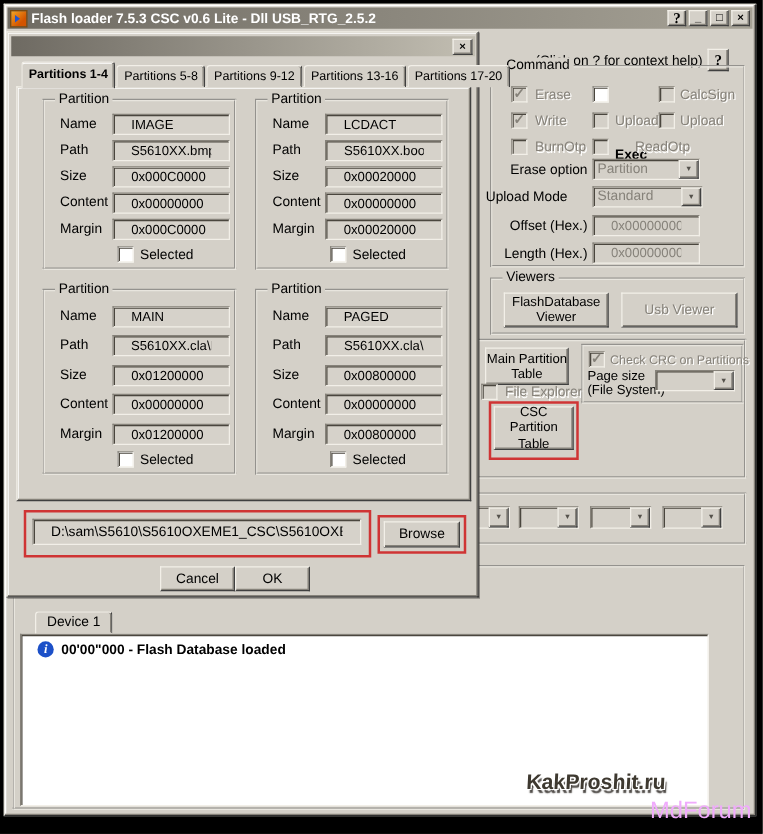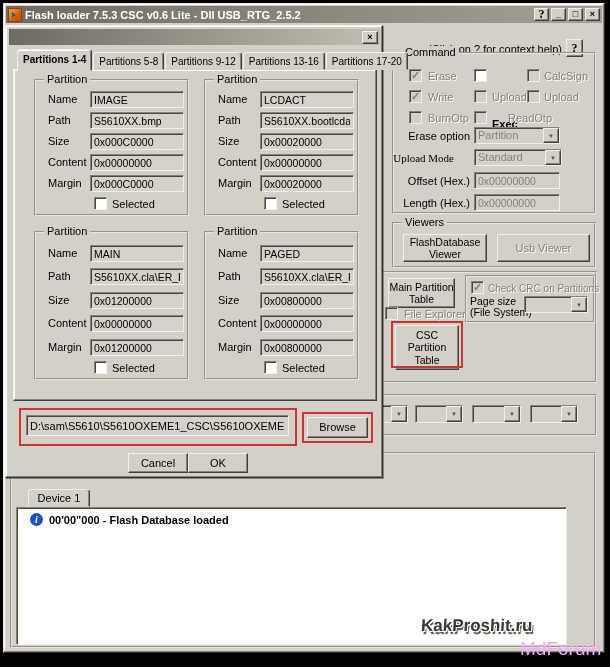--- a/index.html
+++ b/index.html
@@ -25,21 +25,21 @@
 
   .btn { background:#d4d0c8; border:1px solid; border-color:#f2efe8 #404040 #404040 #f2efe8;
     box-shadow: inset -1px -1px 0 #86827a; display:flex; align-items:center; justify-content:center;
     text-align:center; line-height:1.15; z-index:1; cursor:default; }
   .btn.dis { color:#86827a; text-shadow:1px 1px 0 #fff; }
 
   .groupbox { border:2px groove #e8e5de; z-index:1; }
   .glabel { position:absolute; background:#d4d0c8; padding:0 3px; z-index:2; white-space:nowrap; }
 
   .field { background:#d6d2ca; border:1px solid; border-color:#86827a #f2efe8 #f2efe8 #86827a;
-    box-shadow: inset 1px 1px 0 #4a463e; font:10.5px "Liberation Sans",sans-serif; padding:1px 3px; z-index:1; }
+    box-shadow: inset 1px 1px 0 #4a463e; font:10.5px "Liberation Sans",sans-serif; padding:1px 14px; z-index:1; }
   input.field { outline:none; }
   .field.dis { color:#86827a; background:#d4d0c8; }
 
   .checkbox { width:13px; height:13px; background:#fff; border:1px solid; border-color:#86827a #f2efe8 #f2efe8 #86827a;
     box-shadow: inset 1px 1px 0 #4a463e; z-index:1; position:absolute; font-size:11px; font-weight:bold;
     line-height:11px; text-align:center; color:#000; }
   .checkbox.disbg { background:#d4d0c8; }
   .checkbox.graycheck { color:#86827a; }
   .lbl { z-index:1; white-space:nowrap; }
   .lbl-dis { color:#86827a; text-shadow:1px 1px 0 #fff; z-index:1; white-space:nowrap; }
@@ -132,21 +132,21 @@
   <div class="abs lbl-dis" style="left:428px; top:112px;">BurnOtp</div>
   <div class="abs checkbox disbg" style="left:474px; top:111px;"></div>
   <div class="abs lbl-dis" style="left:508px; top:112px;">ReadOtp</div>
 
   <div class="abs lbl right-lbl" style="left:400px; top:130px; width:70px;">Erase option</div>
   <div class="abs combo" style="left:474px; top:127px; width:86px; height:17px;">
     <div class="combo-text">Partition</div>
     <div class="combo-arrow">▼</div>
   </div>
 
-  <div class="abs lbl right-lbl" style="left:384px; top:152px; width:70px;font-family:Liberation Serif, serif;">Upload Mode</div>
+  <div class="abs lbl right-lbl" style="left:384px; top:152px; width:70px;">Upload Mode</div>
   <div class="abs combo" style="left:474px; top:149px; width:88px; height:17px;">
     <div class="combo-text">Standard</div>
     <div class="combo-arrow">▼</div>
   </div>
 
   <div class="abs lbl right-lbl" style="left:400px; top:175px; width:70px;">Offset (Hex.)</div>
   <input class="abs field dis" style="left: 474px; top: 172px; width: 86px; height: 17px;" readonly="" value="0x00000000">
 
   <div class="abs lbl right-lbl" style="left:400px; top:197px; width:70px;">Length (Hex.)</div>
   <input class="abs field dis" style="left: 474px; top: 194px; width: 86px; height: 17px;" readonly="" value="0x00000000">
@@ -157,21 +157,21 @@
   <div class="abs btn dis" style="left:497px; top:234px; width:93px; height:28px;">Usb Viewer</div>
 
   <div class="abs groupbox" style="left:381px; top:271px; width:216px; height:112px;"></div>
 
   <div class="abs btn" style="left:388px; top:278px; width:67px; height:30px; font-size:10.5px;">Main Partition Table</div>
 
   <div class="abs checkbox disbg" style="left:385px; top:307px;"></div>
   <div class="abs lbl-dis" style="left:404px; top:308px;">File Explorer</div>
 
   <div class="red-box" style="left:391px; top:321px; width:72px; height:47px;"></div>
-  <div class="abs btn" style="left:395px; top:325px; width:64px; height:45px; font-size:10.5px;">CSC Partition Table</div>
+  <div class="abs btn" style="left:395px; top:325px; width:64px; height:35px; font-size:10.5px;">CSC Partition Table</div>
 
   <div class="abs groupbox" style="left:465px; top:275px; width:130px; height:48px;"></div>
   <div class="abs checkbox disbg graycheck" style="left:471px; top:281px;">✓</div>
   <div class="abs lbl-dis" style="left:488px; top:283px; font-size:10px;">Check CRC on Partitions</div>
   <div class="abs lbl" style="left:470px; top:295px; font-size:10.5px;">Page size</div>
   <div class="abs lbl" style="left:470px; top:306px; font-size:10.5px;">(File System)</div>
   <div class="abs combo" style="left:524px; top:296px; width:64px; height:17px;">
     <div class="combo-text"></div>
     <div class="combo-arrow">▼</div>
   </div>

